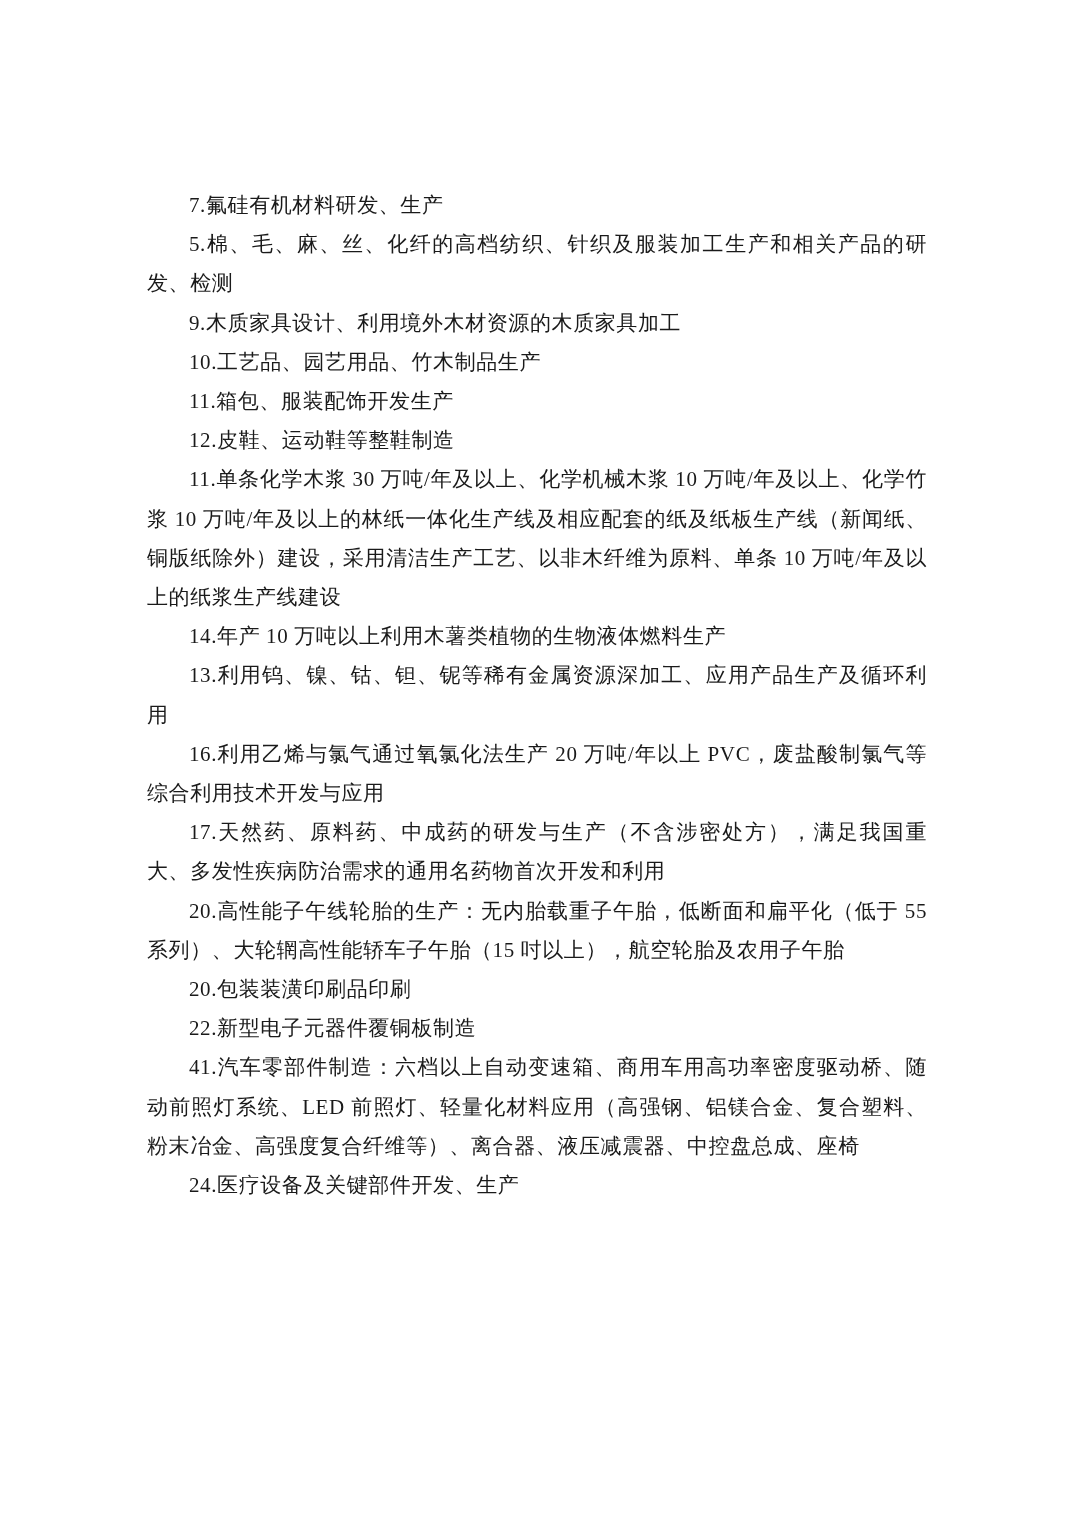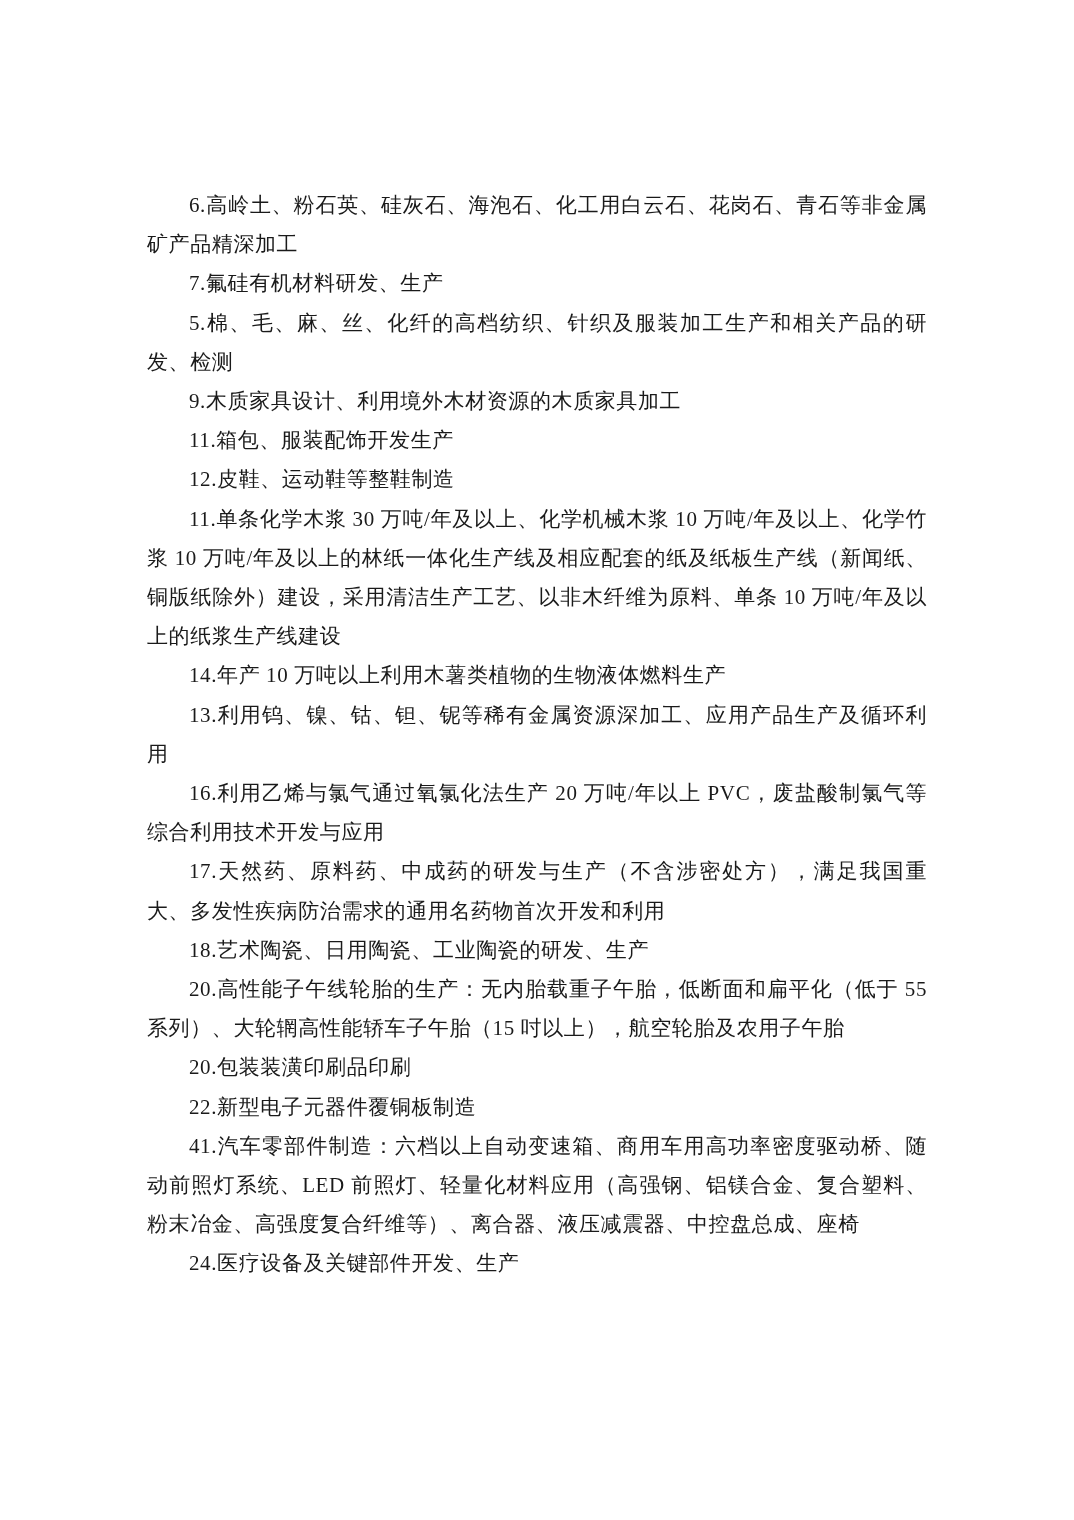--- a/index.html
+++ b/index.html
@@ -29,30 +29,29 @@
       text-indent: 42px;
       text-align: justify;
       text-align-last: left;
       letter-spacing: 0.6px;
     }
   </style>
 </head>
 <body>
 
 <div class="page">
-  <p class="item">6.高岭土、粉石英、硅灰石、海泡石、化工用白云石、花岗石、青石等非金属矿产品精深加工</p>
   <p class="item">7.氟硅有机材料研发、生产</p>
   <p class="item">5.棉、毛、麻、丝、化纤的高档纺织、针织及服装加工生产和相关产品的研发、检测</p>
   <p class="item">9.木质家具设计、利用境外木材资源的木质家具加工</p>
+  <p class="item">10.工艺品、园艺用品、竹木制品生产</p>
   <p class="item">11.箱包、服装配饰开发生产</p>
   <p class="item">12.皮鞋、运动鞋等整鞋制造</p>
   <p class="item">11.单条化学木浆 30 万吨/年及以上、化学机械木浆 10 万吨/年及以上、化学竹浆 10 万吨/年及以上的林纸一体化生产线及相应配套的纸及纸板生产线（新闻纸、铜版纸除外）建设，采用清洁生产工艺、以非木纤维为原料、单条 10 万吨/年及以上的纸浆生产线建设</p>
   <p class="item">14.年产 10 万吨以上利用木薯类植物的生物液体燃料生产</p>
   <p class="item">13.利用钨、镍、钴、钽、铌等稀有金属资源深加工、应用产品生产及循环利用</p>
   <p class="item">16.利用乙烯与氯气通过氧氯化法生产 20 万吨/年以上 PVC，废盐酸制氯气等综合利用技术开发与应用</p>
   <p class="item">17.天然药、原料药、中成药的研发与生产（不含涉密处方），满足我国重大、多发性疾病防治需求的通用名药物首次开发和利用</p>
-  <p class="item">18.艺术陶瓷、日用陶瓷、工业陶瓷的研发、生产</p>
   <p class="item">20.高性能子午线轮胎的生产：无内胎载重子午胎，低断面和扁平化（低于 55 系列）、大轮辋高性能轿车子午胎（15 吋以上），航空轮胎及农用子午胎</p>
   <p class="item">20.包装装潢印刷品印刷</p>
   <p class="item">22.新型电子元器件覆铜板制造</p>
   <p class="item">41.汽车零部件制造：六档以上自动变速箱、商用车用高功率密度驱动桥、随动前照灯系统、LED 前照灯、轻量化材料应用（高强钢、铝镁合金、复合塑料、粉末冶金、高强度复合纤维等）、离合器、液压减震器、中控盘总成、座椅</p>
   <p class="item">24.医疗设备及关键部件开发、生产</p>
 </div>
 
 </body></html>

